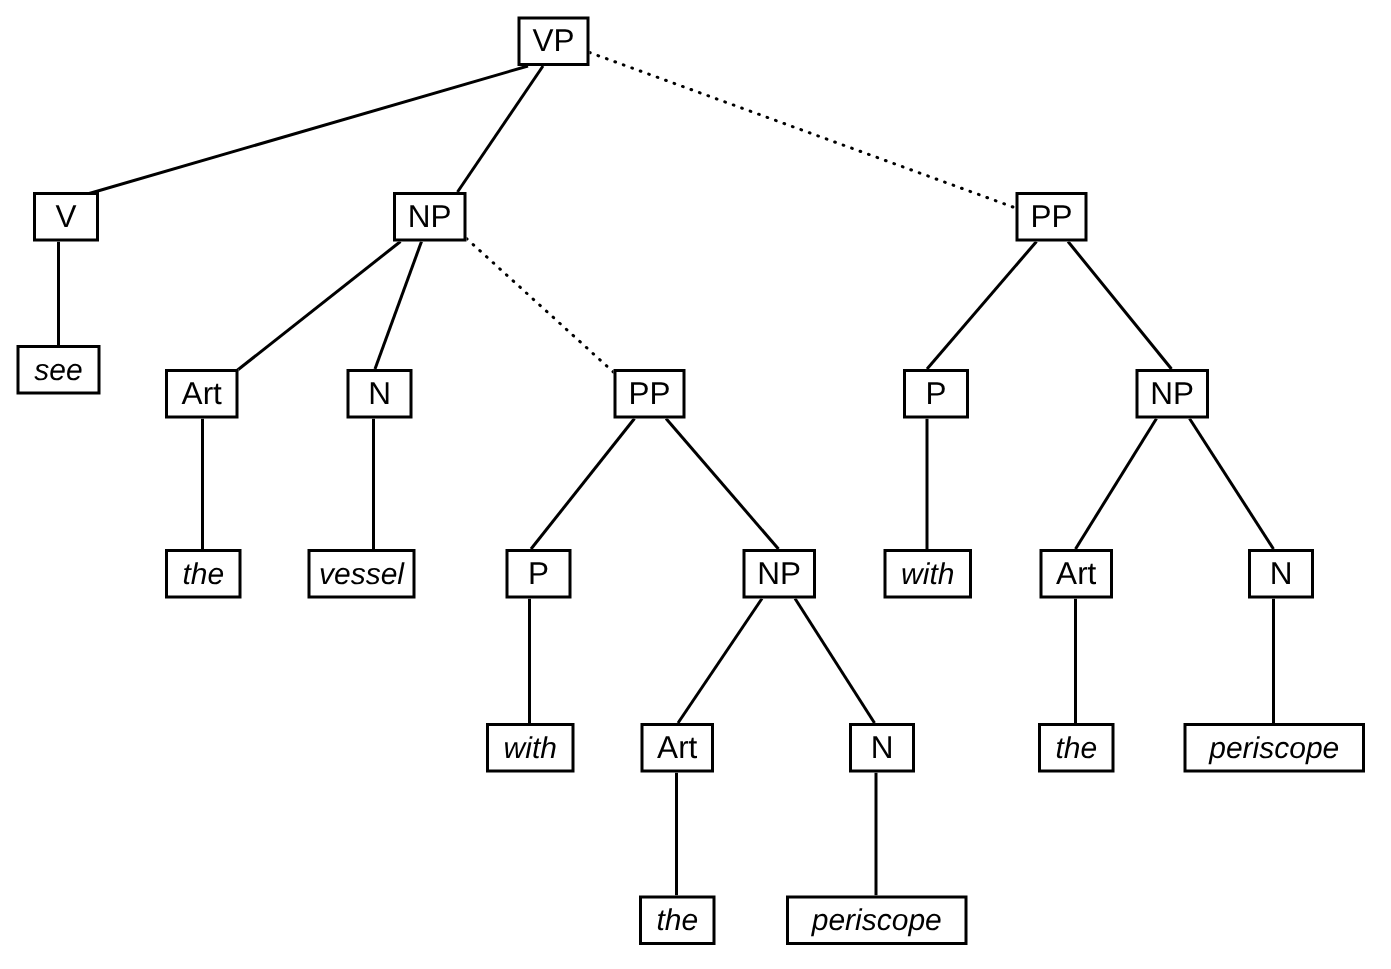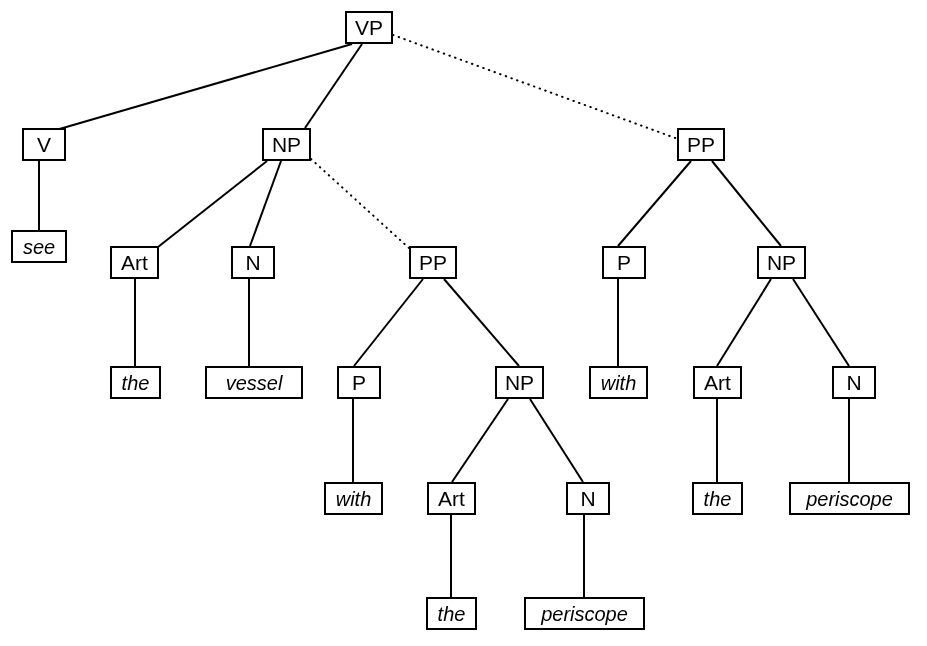--- a/index.html
+++ b/index.html
@@ -100,21 +100,21 @@
       </div>
       <div class="tree-node" style="left: 602px; top: 246px; width: 33px; height: 33px;">
         <span>P</span>
       </div>
       <div class="tree-node" style="left: 757px; top: 246px; width: 49px; height: 33px;">
         <span>NP</span>
       </div>
       <div class="tree-node terminal" style="left: 110px; top: 366px; width: 51px; height: 33px;">
         <span>the</span>
       </div>
-      <div class="tree-node terminal" style="left: 205px; top: 366px; width: 98px; height: 33px;">
+      <div class="tree-node terminal" style="left: 205px; top: 366px; width: 72px; height: 33px;">
         <span>vessel</span>
       </div>
       <div class="tree-node" style="left: 337px; top: 366px; width: 33px; height: 33px;">
         <span>P</span>
       </div>
       <div class="tree-node" style="left: 495px; top: 366px; width: 49px; height: 33px;">
         <span>NP</span>
       </div>
       <div class="tree-node terminal" style="left: 589px; top: 366px; width: 59px; height: 33px;">
         <span>with</span>

